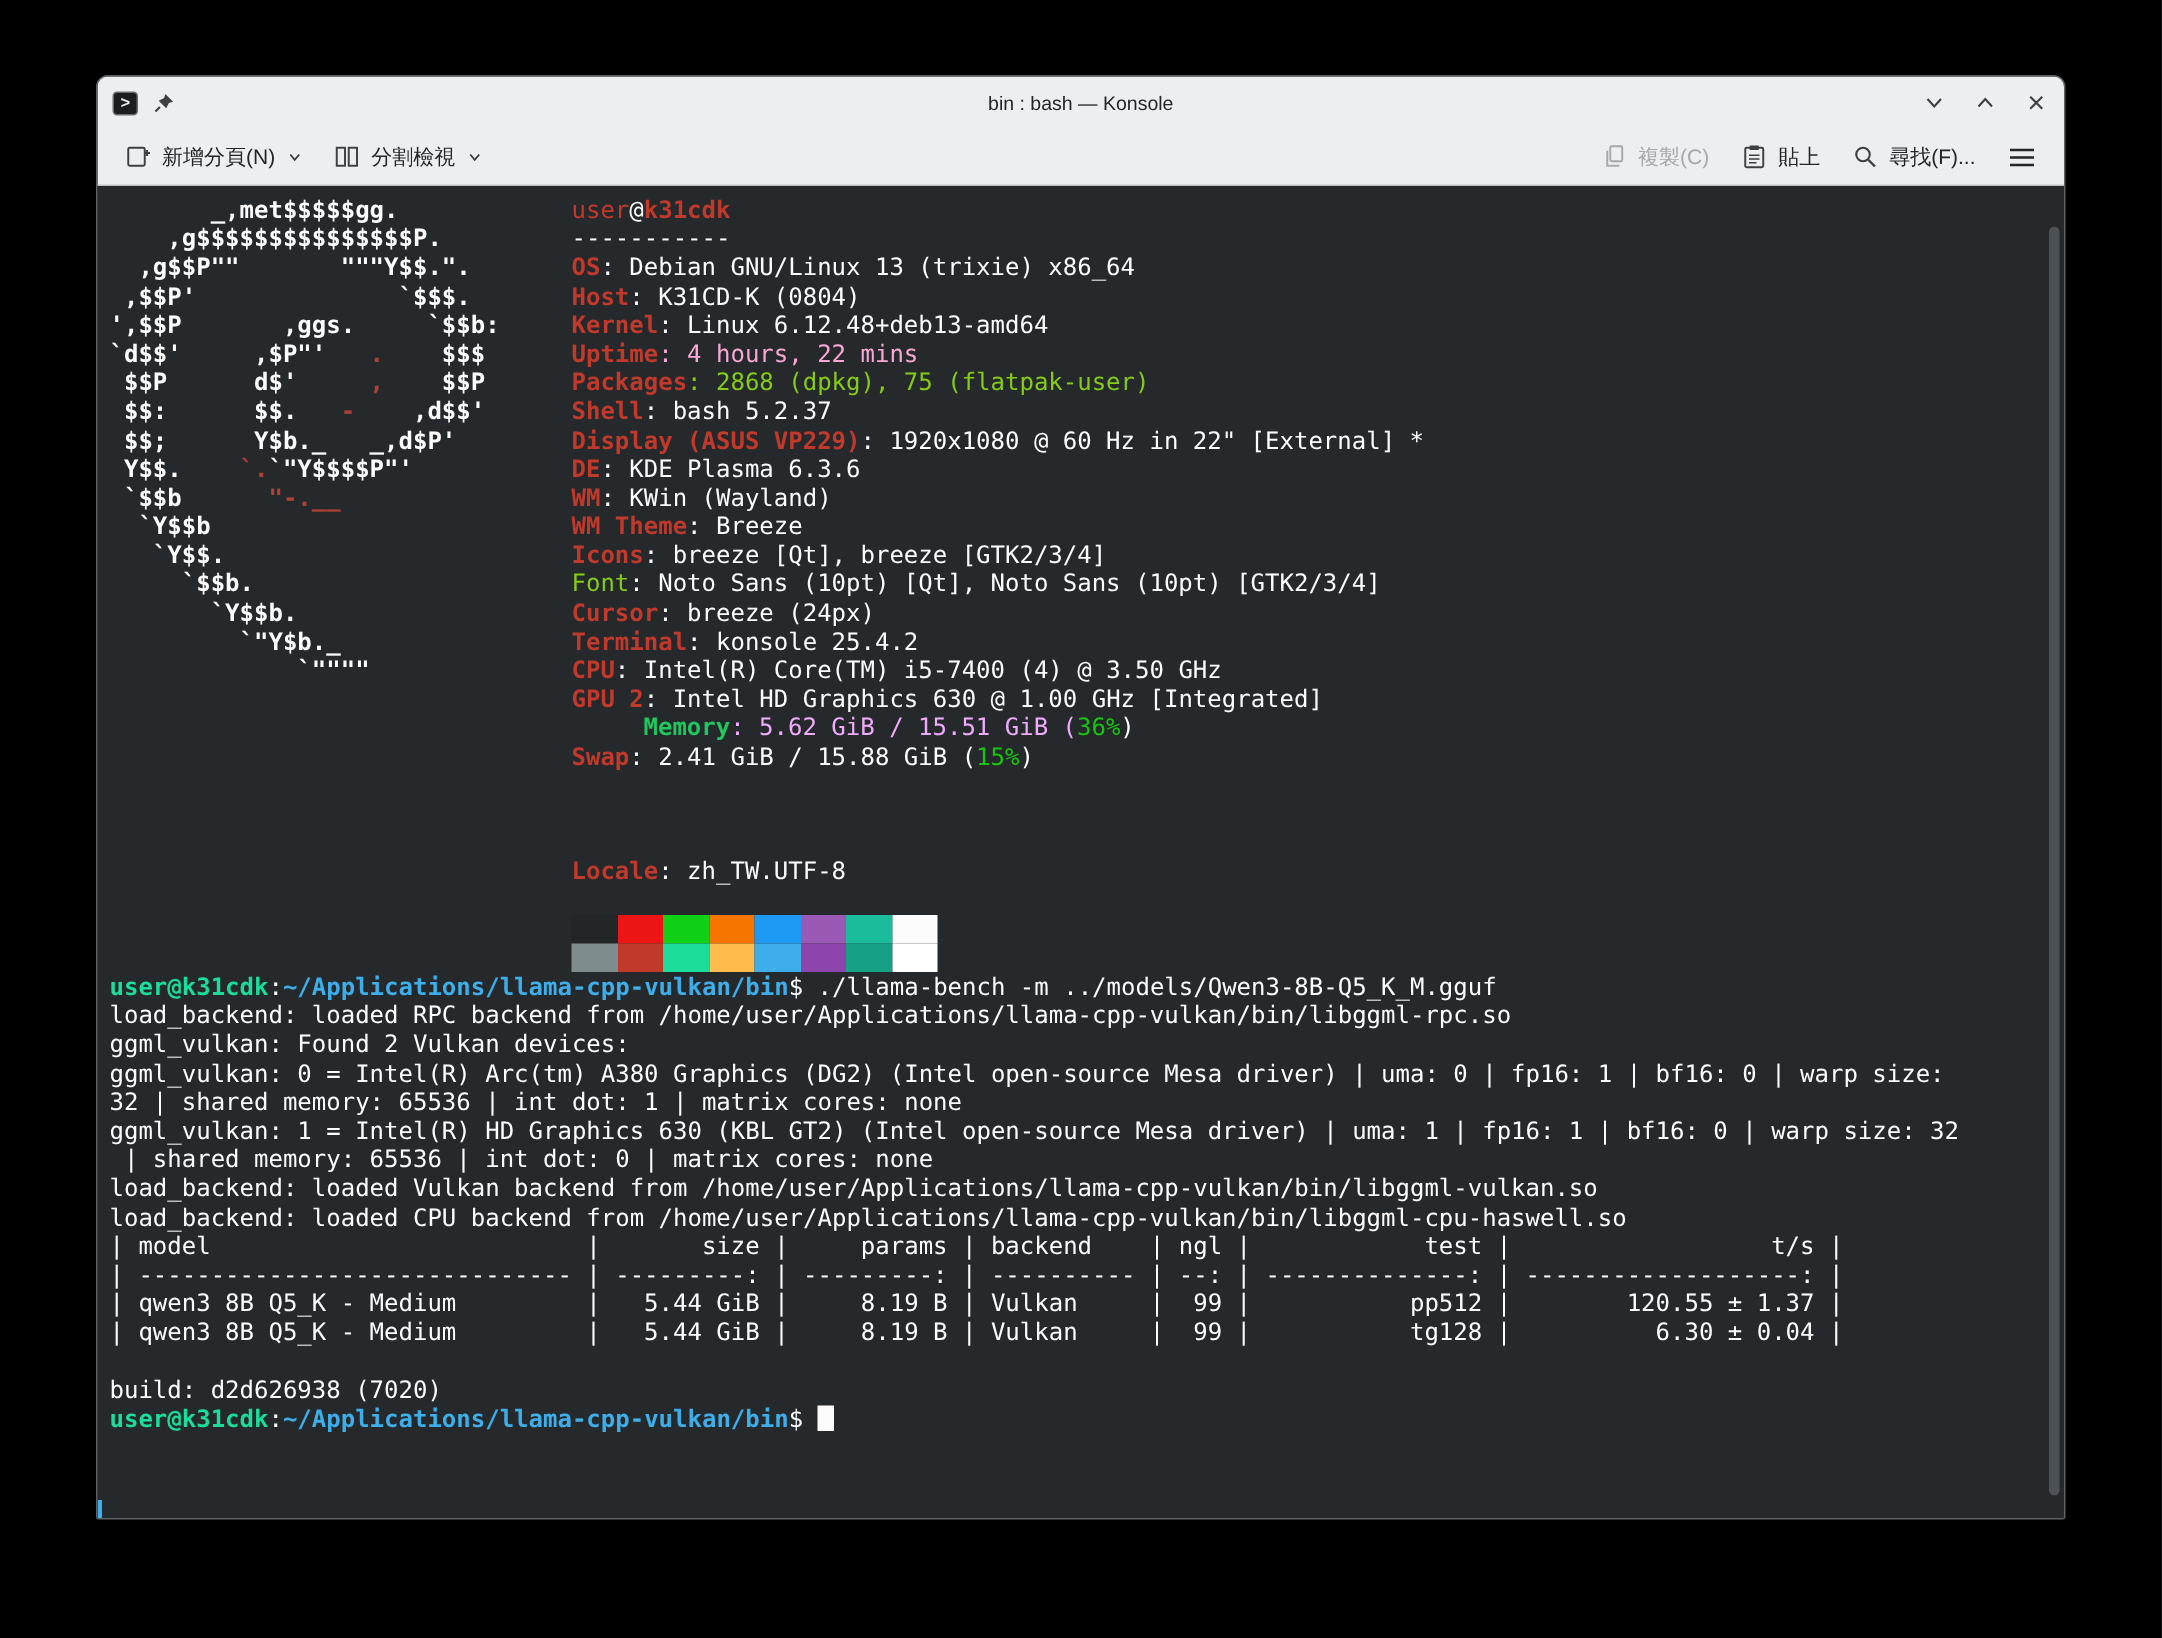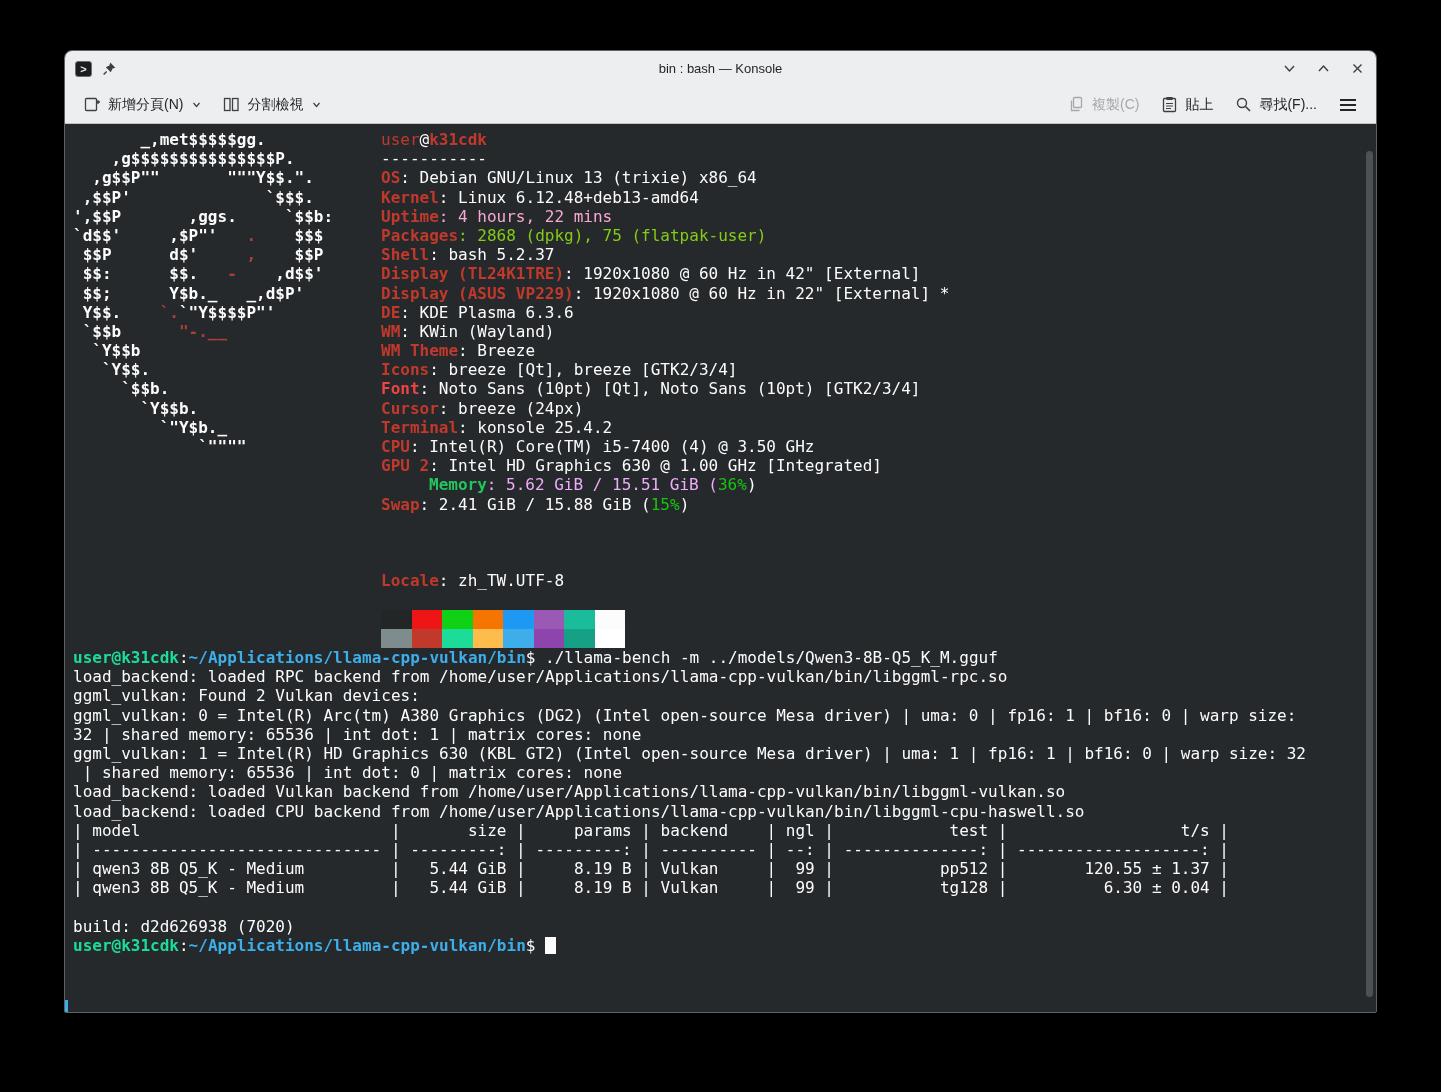--- a/index.html
+++ b/index.html
@@ -183,31 +183,31 @@
           <div class="line"><span style="color: rgb(252, 252, 252); font-weight: bold;">     `$$b.</span></div>
           <div class="line"><span style="color: rgb(252, 252, 252); font-weight: bold;">       `Y$$b.</span></div>
           <div class="line"><span style="color: rgb(252, 252, 252); font-weight: bold;">         `"Y$b._</span></div>
           <div class="line"><span style="color: rgb(252, 252, 252); font-weight: bold;">             `""""</span></div>
         </div>
       <div class="infocol">
         <div id="infolines">
             <div class="line"><span style="color: rgb(192, 57, 43); font-weight: normal;">user</span><span style="color: rgb(252, 252, 252);">@</span><span style="color: rgb(192, 57, 43); font-weight: bold;">k31cdk</span></div>
             <div class="line"><span style="color: rgb(252, 252, 252);">-----------</span></div>
             <div class="line"><span style="color: rgb(192, 57, 43); font-weight: bold;">OS</span><span style="color: rgb(252, 252, 252);">: Debian GNU/Linux 13 (trixie) x86_64</span></div>
+            <div class="line"><span style="color: rgb(192, 57, 43); font-weight: bold;">Host</span><span style="color: rgb(252, 252, 252);">: K31CD-K (0804)</span></div>
             <div class="line"><span style="color: rgb(192, 57, 43); font-weight: bold;">Kernel</span><span style="color: rgb(252, 252, 252);">: Linux 6.12.48+deb13-amd64</span></div>
             <div class="line"><span style="color: rgb(192, 57, 43); font-weight: bold;">Uptime</span><span style="color: #f9a8d4;">: 4 hours, 22 mins</span></div>
             <div class="line"><span style="color: rgb(192, 57, 43); font-weight: bold;">Packages</span><span style="color: #84cc16;">: 2868 (dpkg), 75 (flatpak-user)</span></div>
             <div class="line"><span style="color: rgb(192, 57, 43); font-weight: bold;">Shell</span><span style="color: rgb(252, 252, 252);">: bash 5.2.37</span></div>
-            <div class="line"><span style="color: rgb(192, 57, 43); font-weight: bold;">Display (TL24K1TRE)</span><span style="color: rgb(252, 252, 252);">: 1920x1080 @ 60 Hz in 42" [External]</span></div>
             <div class="line"><span style="color: rgb(192, 57, 43); font-weight: bold;">Display (ASUS VP229)</span><span style="color: rgb(252, 252, 252);">: 1920x1080 @ 60 Hz in 22" [External] *</span></div>
             <div class="line"><span style="color: rgb(192, 57, 43); font-weight: bold;">DE</span><span style="color: rgb(252, 252, 252);">: KDE Plasma 6.3.6</span></div>
             <div class="line"><span style="color: rgb(192, 57, 43); font-weight: bold;">WM</span><span style="color: rgb(252, 252, 252);">: KWin (Wayland)</span></div>
             <div class="line"><span style="color: rgb(192, 57, 43); font-weight: bold;">WM Theme</span><span style="color: rgb(252, 252, 252);">: Breeze</span></div>
             <div class="line"><span style="color: rgb(192, 57, 43); font-weight: bold;">Icons</span><span style="color: rgb(252, 252, 252);">: breeze [Qt], breeze [GTK2/3/4]</span></div>
-            <div class="line"><span style="color: #ef4444; font-weight: bold;">Font</span><span style="color: rgb(252, 252, 252);">: Noto Sans (10pt) [Qt], Noto Sans (10pt) [GTK2/3/4]</span></div>
+            <div class="line"><span style="color: #84cc16; font-weight: normal;">Font</span><span style="color: rgb(252, 252, 252);">: Noto Sans (10pt) [Qt], Noto Sans (10pt) [GTK2/3/4]</span></div>
             <div class="line"><span style="color: rgb(192, 57, 43); font-weight: bold;">Cursor</span><span style="color: rgb(252, 252, 252);">: breeze (24px)</span></div>
             <div class="line"><span style="color: rgb(192, 57, 43); font-weight: bold;">Terminal</span><span style="color: rgb(252, 252, 252);">: konsole 25.4.2</span></div>
             <div class="line"><span style="color: rgb(192, 57, 43); font-weight: bold;">CPU</span><span style="color: rgb(252, 252, 252);">: Intel(R) Core(TM) i5-7400 (4) @ 3.50 GHz</span></div>
             <div class="line"><span style="color: rgb(192, 57, 43); font-weight: bold;">GPU 2</span><span style="color: rgb(252, 252, 252);">: Intel HD Graphics 630 @ 1.00 GHz [Integrated]</span></div>
             <div class="line"><span style="color: #22c55e; font-weight: bold; padding-left: 48px;">Memory</span><span style="color: #f0abfc;">: 5.62 GiB / 15.51 GiB (</span><span style="color: rgb(23, 197, 15);">36%</span><span style="color: rgb(252, 252, 252);">)</span></div>
             <div class="line"><span style="color: rgb(192, 57, 43); font-weight: bold;">Swap</span><span style="color: rgb(252, 252, 252);">: 2.41 GiB / 15.88 GiB (</span><span style="color: rgb(23, 197, 15);">15%</span><span style="color: rgb(252, 252, 252);">)</span></div>
             <div class="line"></div>
             <div class="line"></div>
             <div class="line"></div>
             <div class="line"><span style="color: rgb(192, 57, 43); font-weight: bold;">Locale</span><span style="color: rgb(252, 252, 252);">: zh_TW.UTF-8</span></div>

